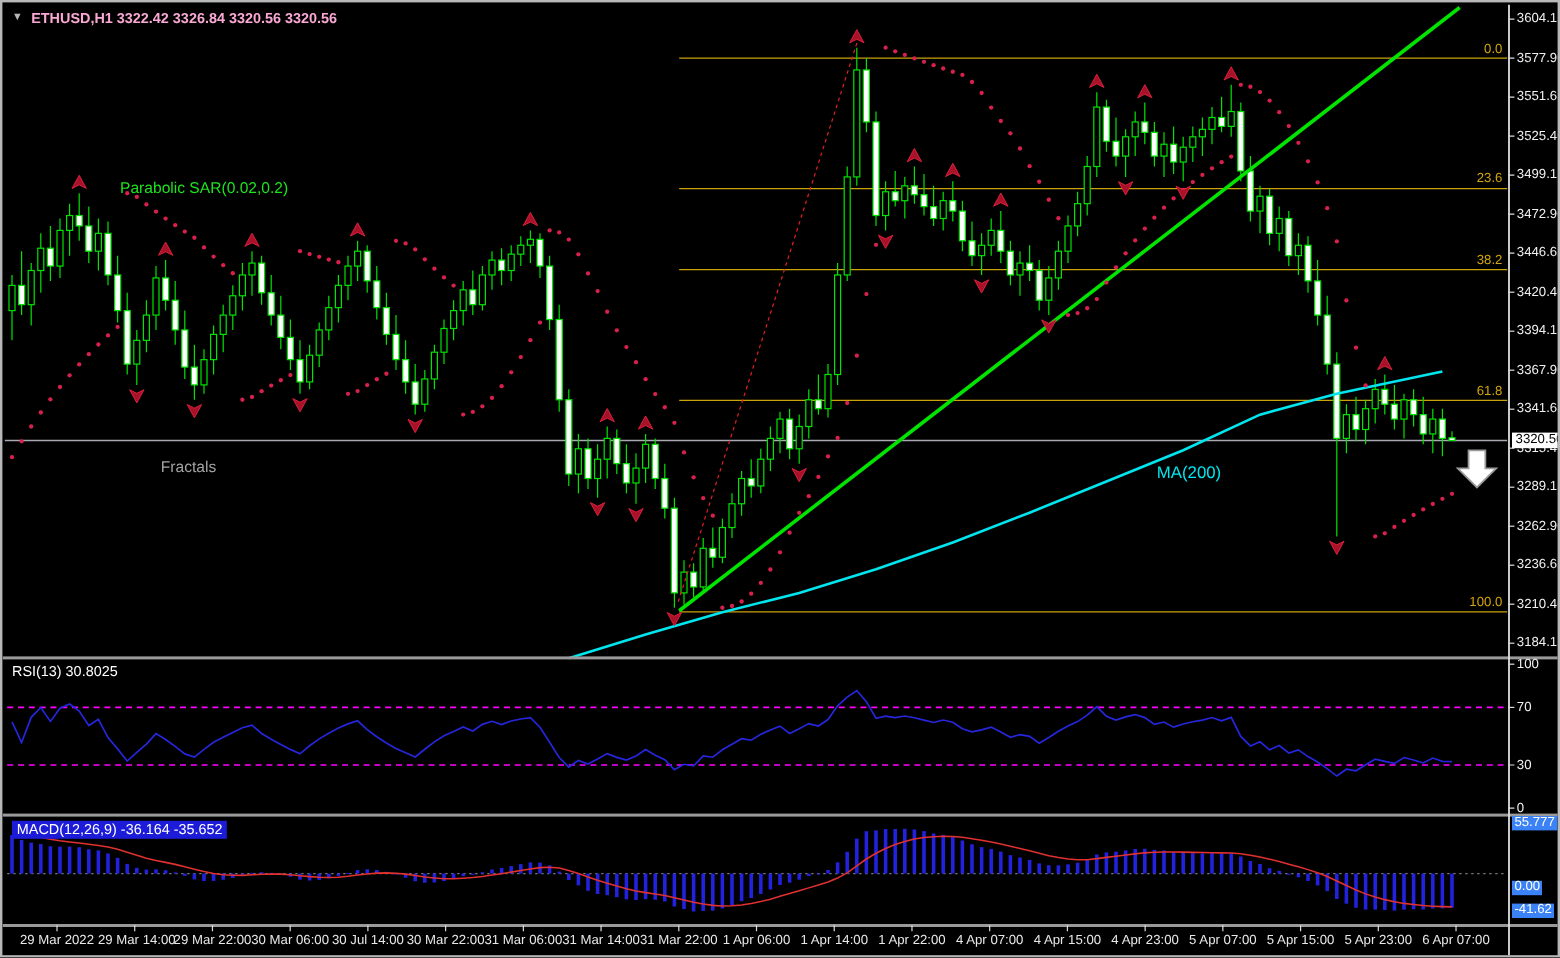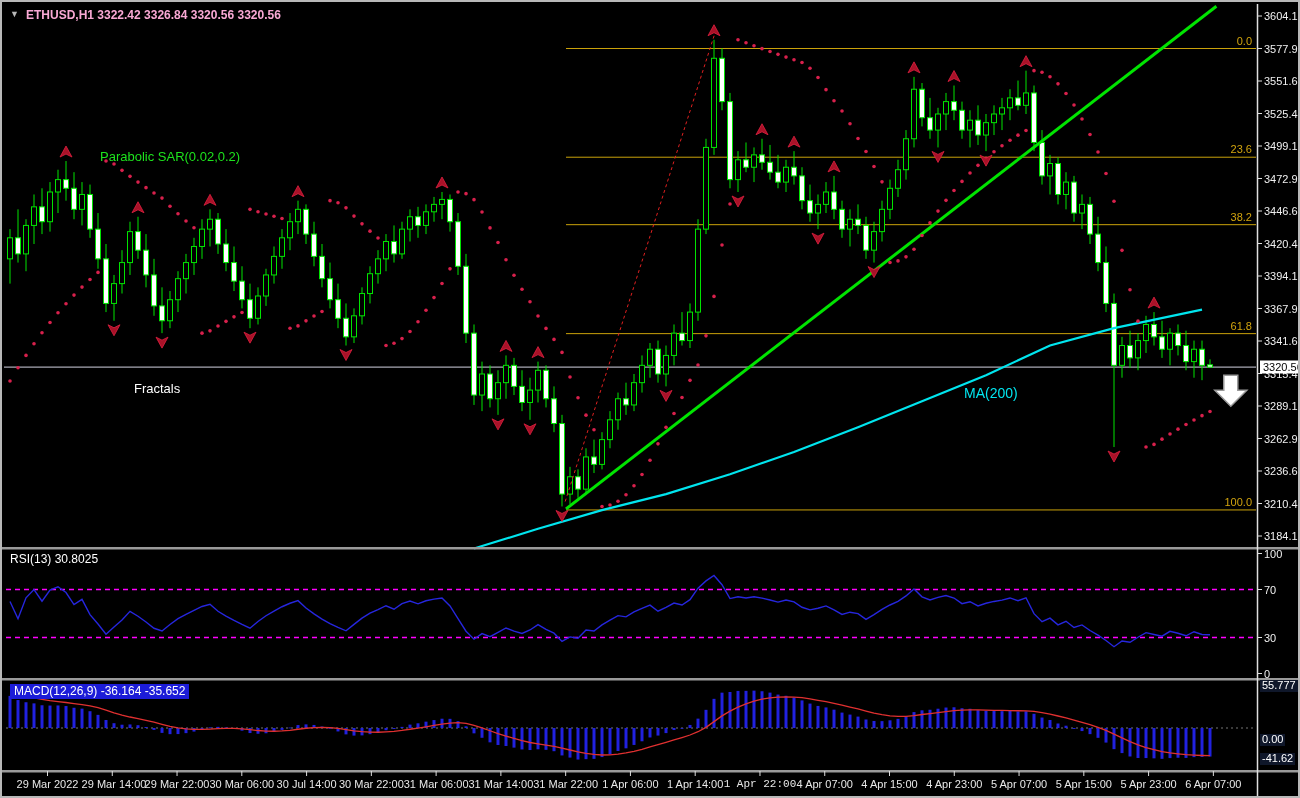--- a/index.html
+++ b/index.html
@@ -6,28 +6,28 @@
   #win{
     position:relative;width:1300px;height:798px;background:#000;
     font-family:"Liberation Sans",sans-serif;overflow:hidden;
     border:2px solid #b8b8b8;box-sizing:border-box;
   }
   #chart-svg{position:absolute;left:0;top:0;}
   .lbl{position:absolute;white-space:nowrap;line-height:1;}
   #title{left:24px;top:7px;color:#f9a8d4;font-size:12px;font-weight:bold;}
   #title-collapse{left:8px;top:8px;color:#b8b8b8;font-size:9px;}
   #sar-label{left:98px;top:148px;color:#1de21d;font-size:13px;}
-  #fractals-label{left:132px;top:380px;color:#ffffff;font-size:13px;}
+  #fractals-label{left:132px;top:380px;color:#a3a3a3;font-size:13px;}
   #ma-label{left:962px;top:384px;color:#00e5ee;font-size:14px;}
   #rsi-label{left:8px;top:551px;color:#fff;font-size:12px;}
   #macd-label{left:8px;top:682px;color:#fff;font-size:12px;background:#1c1cd8;padding:1px 4px 2px 4px;}
   .fib-lbl{color:#d2a40e;font-size:11px;transform:translate(-100%,-100%);}
   .ptick{color:#f0f0f0;font-size:11px;left:1262px;transform:translateY(-50%);}
   .ptick-box{color:#000;background:#fff;font-size:11px;left:1258px;transform:translateY(-50%);padding:1px 3px;}
-  .mtick{color:#fff;background:#0f172a;font-size:11px;left:1258px;transform:translateY(-50%);padding:0 2px 1px 2px;}
+  .mtick{color:#fff;background:#3b82f6;font-size:11px;left:1258px;transform:translateY(-50%);padding:0 2px 1px 2px;}
   .ttick{color:#e8e8e8;font-size:11px;top:777px;transform:translateX(-50%);}
 </style>
 </head>
 <body>
 
 <div id="win">
   <svg id="chart-svg" width="1300" height="798">
       <line x1="564" y1="46.5" x2="1254" y2="46.5" stroke="#caa20a" stroke-width="1"></line>
       <line x1="564" y1="155.20476190476214" x2="1254" y2="155.20476190476214" stroke="#caa20a" stroke-width="1"></line>
       <line x1="564" y1="222.68095238095262" x2="1254" y2="222.68095238095262" stroke="#caa20a" stroke-width="1"></line>
@@ -758,21 +758,21 @@
       <div class="lbl ttick" style="left: 112px;">29 Mar 14:00</div>
       <div class="lbl ttick" style="left: 175.04px;">29 Mar 22:00</div>
       <div class="lbl ttick" style="left: 239.81px;">30 Mar 06:00</div>
       <div class="lbl ttick" style="left: 304.58px;">30 Jul 14:00</div>
       <div class="lbl ttick" style="left: 369.35px;">30 Mar 22:00</div>
       <div class="lbl ttick" style="left: 434.12px;">31 Mar 06:00</div>
       <div class="lbl ttick" style="left: 498.89px;">31 Mar 14:00</div>
       <div class="lbl ttick" style="left: 563.66px;">31 Mar 22:00</div>
       <div class="lbl ttick" style="left: 628.43px;">1 Apr 06:00</div>
       <div class="lbl ttick" style="left: 693.2px;">1 Apr 14:00</div>
-      <div class="lbl ttick" style="left: 757.97px; font-family: Liberation Mono, monospace;">1 Apr 22:00</div>
+      <div class="lbl ttick" style="left: 757.97px;">1 Apr 22:00</div>
       <div class="lbl ttick" style="left: 822.74px;">4 Apr 07:00</div>
       <div class="lbl ttick" style="left: 887.51px;">4 Apr 15:00</div>
       <div class="lbl ttick" style="left: 952.28px;">4 Apr 23:00</div>
       <div class="lbl ttick" style="left: 1017.05px;">5 Apr 07:00</div>
       <div class="lbl ttick" style="left: 1081.82px;">5 Apr 15:00</div>
       <div class="lbl ttick" style="left: 1146.59px;">5 Apr 23:00</div>
       <div class="lbl ttick" style="left: 1211.36px;">6 Apr 07:00</div>
       <div class="lbl fib-lbl" style="left: 1250px; top: 44.5px;">0.0</div>
       <div class="lbl fib-lbl" style="left: 1250px; top: 153.205px;">23.6</div>
       <div class="lbl fib-lbl" style="left: 1250px; top: 220.681px;">38.2</div>

